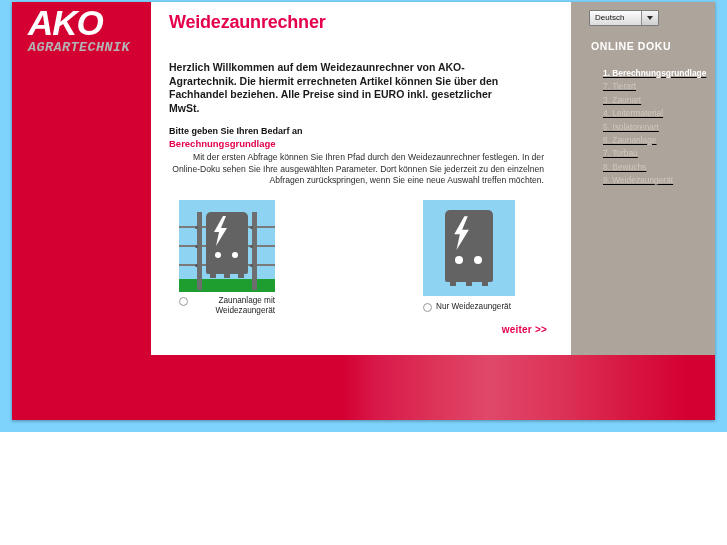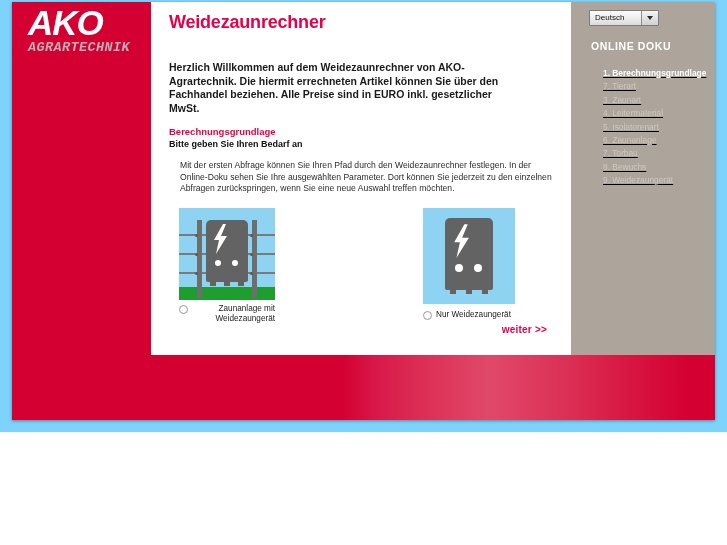--- a/index.html
+++ b/index.html
@@ -103,21 +103,22 @@
     font-size: 9px;
     font-weight: bold;
     color: #111;
     margin: 0 0 2px 0;
   }
   #sec-body {
     font-size: 8.6px;
     color: #2b2b2b;
     line-height: 11.4px;
     width: 372px;
-    margin: 11px;
+    margin: 3px;
+    text-align: right;
   }
 
   
   #options {
     position: relative;
     margin-top: 13px;
     height: 120px;
     text-align: right;
   }
   .opt {
@@ -315,22 +316,22 @@
       <div id="logo">
         <span id="logo-ako">AKO</span>
         <span id="logo-sub">AGRARTECHNIK</span>
       </div>
     </div>
 
     <div id="content">
       <div id="content-inner">
         <h1 id="page-title">Weidezaunrechner</h1>
         <p id="intro">Herzlich Willkommen auf dem Weidezaunrechner von AKO-Agrartechnik. Die hiermit errechneten Artikel können Sie über den Fachhandel beziehen. Alle Preise sind in EURO inkl. gesetzlicher MwSt.</p>
+        <div id="sec-sub">Bitte geben Sie Ihren Bedarf an</div>
         <div id="sec-title">Berechnungsgrundlage</div>
-        <div id="sec-sub">Bitte geben Sie Ihren Bedarf an</div>
         <p id="sec-body">Mit der ersten Abfrage können Sie Ihren Pfad durch den Weidezaunrechner festlegen. In der Online-Doku sehen Sie Ihre ausgewählten Parameter. Dort können Sie jederzeit zu den einzelnen Abfragen zurückspringen, wenn Sie eine neue Auswahl treffen möchten.</p>
 
         <div id="options">
 
           <div class="opt o1">
             <div class="thumb">
               <div class="grass"></div>
               <div class="wire" style="top:26px;"></div>
               <div class="wire" style="top:45px;"></div>
               <div class="wire" style="top:64px;"></div>

